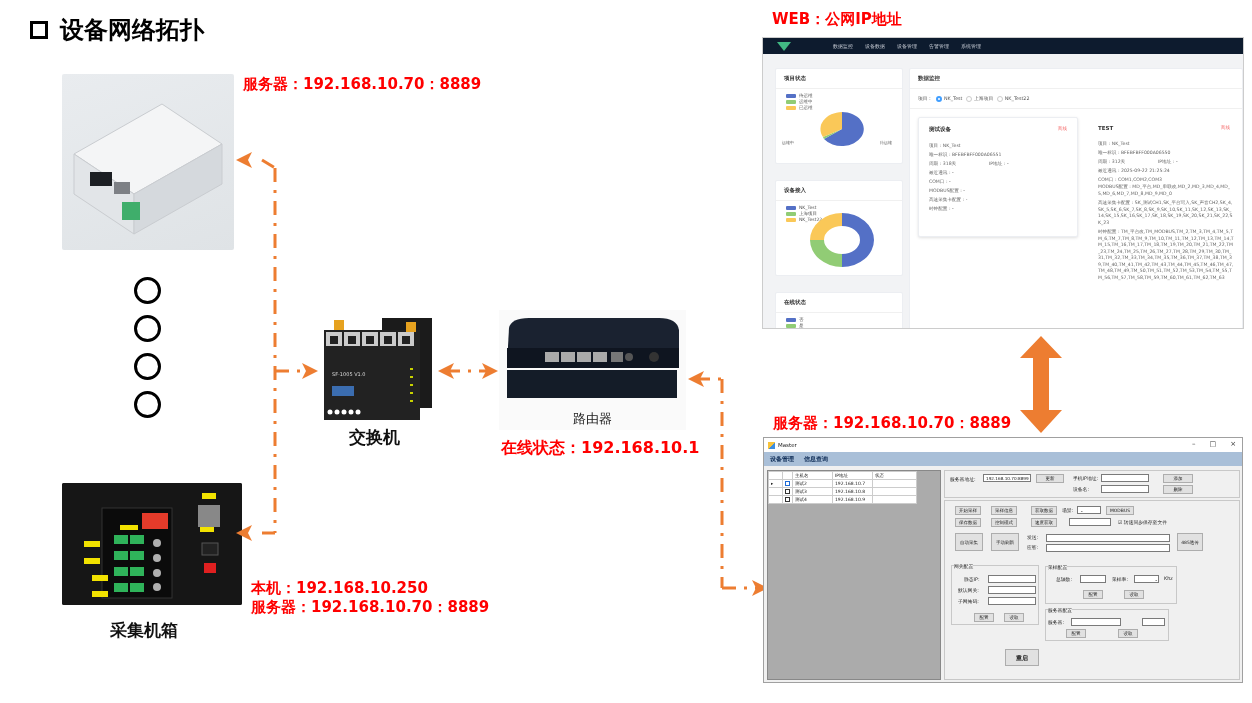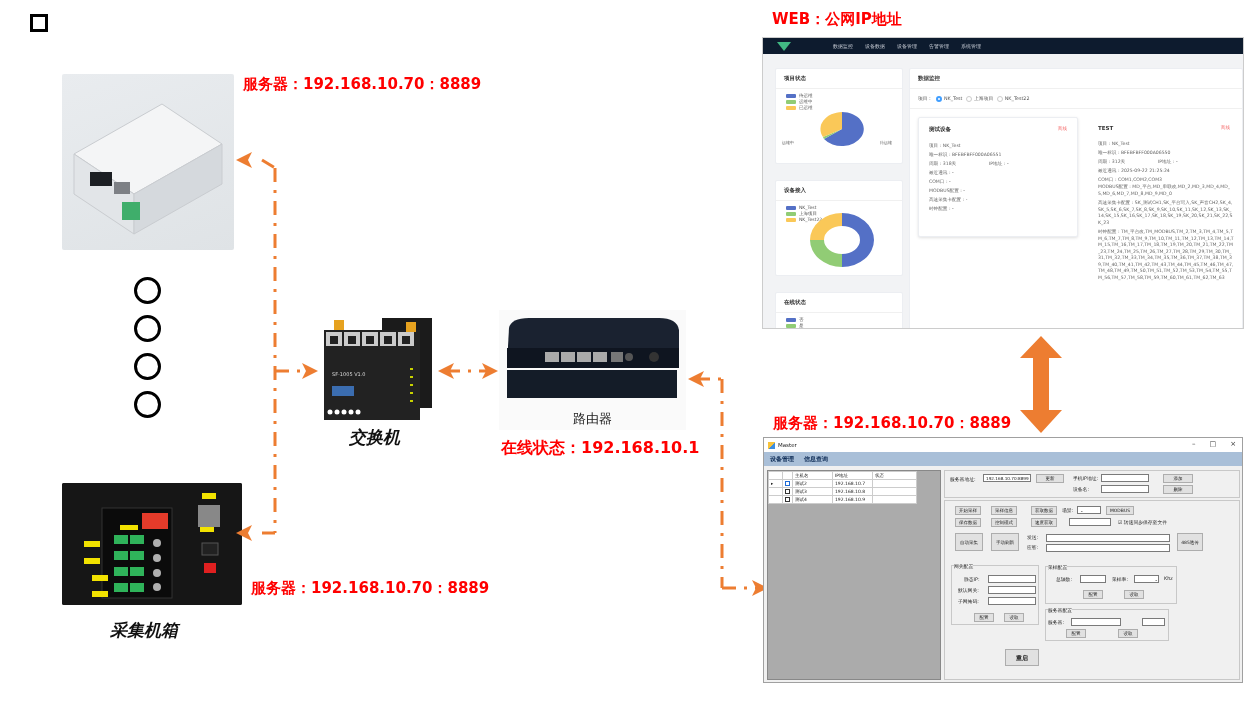--- a/index.html
+++ b/index.html
@@ -2,21 +2,21 @@
 <html><head>
 <meta charset="utf-8">
 <style>
   * { box-sizing: border-box; margin: 0; padding: 0; }
   html, body { width: 1252px; height: 703px; background: #fff; overflow: hidden; }
   body { position: relative; font-family: "DejaVu Sans", "Liberation Sans", sans-serif; }
   .abs { position: absolute; }
   .title { left: 30px; top: 14px; font-size: 24px; font-weight: bold; color: #000; display: flex; align-items: center; gap: 12px; }
   .title .sq { width: 18px; height: 18px; border: 3px solid #000; display: inline-block; }
   .red { color: #ff0000; font-weight: bold; font-size: 15px; line-height: 19px; }
-  .label-black { font-weight: bold; color: #111; font-size: 17px; font-style: italic; }
+  .label-black { font-weight: bold; color: #111; font-size: 17px; }
   .photo { border-radius: 2px; overflow: hidden; }
   .circle { width: 27px; height: 27px; border: 3px solid #000; border-radius: 50%; }
 
   
   .web { left: 762px; top: 37px; width: 482px; height: 292px; border: 1px solid #ccc; background: #f2f3f5; overflow: hidden; font-size: 5px; color: #555; }
   .web .nav { height: 16px; background: #0d1b2e; display: flex; align-items: center; padding-left: 14px; gap: 12px; }
   .web .nav .logo { width: 0; height: 0; border-left: 7px solid transparent; border-right: 7px solid transparent; border-top: 9px solid #41b883; margin-right: 30px; }
   .web .nav span { color: #c8cdd6; font-size: 5px; }
   .web .card { position: absolute; background: #fff; border-radius: 2px; border: 1px solid #eceef2; }
   .web .card-title { font-size: 5.5px; font-weight: bold; color: #333; padding: 6px 8px; border-bottom: 1px solid #f0f0f0; }
@@ -40,20 +40,21 @@
   .win .grp { position: absolute; border: 1px solid #c8c8c8; }
   .wbtn { position: absolute; background: #e1e1e1; border: 1px solid #adadad; font-size: 4.5px; text-align: center; line-height: 8px; height: 9px; }
   .winput { position: absolute; background: #fff; border: 1px solid #7a7a7a; height: 8px; font-size: 4.2px; line-height: 7px; padding-left: 2px; }
   .wlabel { position: absolute; font-size: 4.8px; }
 </style>
 </head>
 <body>
 
 <div class="abs title">
   <span class="sq"></span>
+  <span>设备网络拓扑</span>
 </div>
 
 <div class="abs photo" style="left:62px;top:74px;width:172px;height:176px;background:linear-gradient(160deg,#e9ecef,#dfe3e6);">
   <svg width="172" height="176" viewBox="0 0 172 176">
     <polygon points="12,80 100,30 160,70 72,120" fill="#f4f5f6" stroke="#c9ccd0"></polygon>
     <polygon points="12,80 72,120 72,160 12,120" fill="#e2e5e8" stroke="#c9ccd0"></polygon>
     <polygon points="72,120 160,70 160,110 72,160" fill="#d5d9dd" stroke="#c9ccd0"></polygon>
     <rect x="28" y="98" width="22" height="14" fill="#1c1f23"></rect>
     <rect x="52" y="108" width="16" height="12" fill="#7d8085"></rect>
     <rect x="60" y="128" width="18" height="18" fill="#3fae6b"></rect>
@@ -97,20 +98,21 @@
         <circle cx="95" cy="75" r="4"></circle>
         <circle cx="95" cy="90" r="4"></circle>
         <circle cx="95" cy="104" r="4"></circle>
       </g>
     <rect x="136" y="22" width="22" height="22" fill="#888"></rect>
     <rect x="140" y="60" width="16" height="12" fill="#222" stroke="#555"></rect>
     <rect x="142" y="80" width="12" height="10" fill="#e02020"></rect>
   </svg>
 </div>
 <div class="abs red" style="left:251px;top:579px;">
+  <div>本机：192.168.10.250</div>
   <div>服务器：192.168.10.70：8889</div>
 </div>
 <div class="abs label-black" style="left:110px;top:619px;">采集机箱</div>
 
 <div class="abs" style="left:322px;top:318px;width:112px;height:104px;">
   <svg width="112" height="104" viewBox="0 0 112 104">
     <rect x="60" y="0" width="50" height="90" fill="#1b1b1b"></rect>
     <rect x="2" y="12" width="96" height="90" fill="#222"></rect>
     <rect x="12" y="2" width="10" height="10" fill="#e6a21f"></rect>
     <rect x="84" y="4" width="10" height="10" fill="#e6a21f"></rect>

